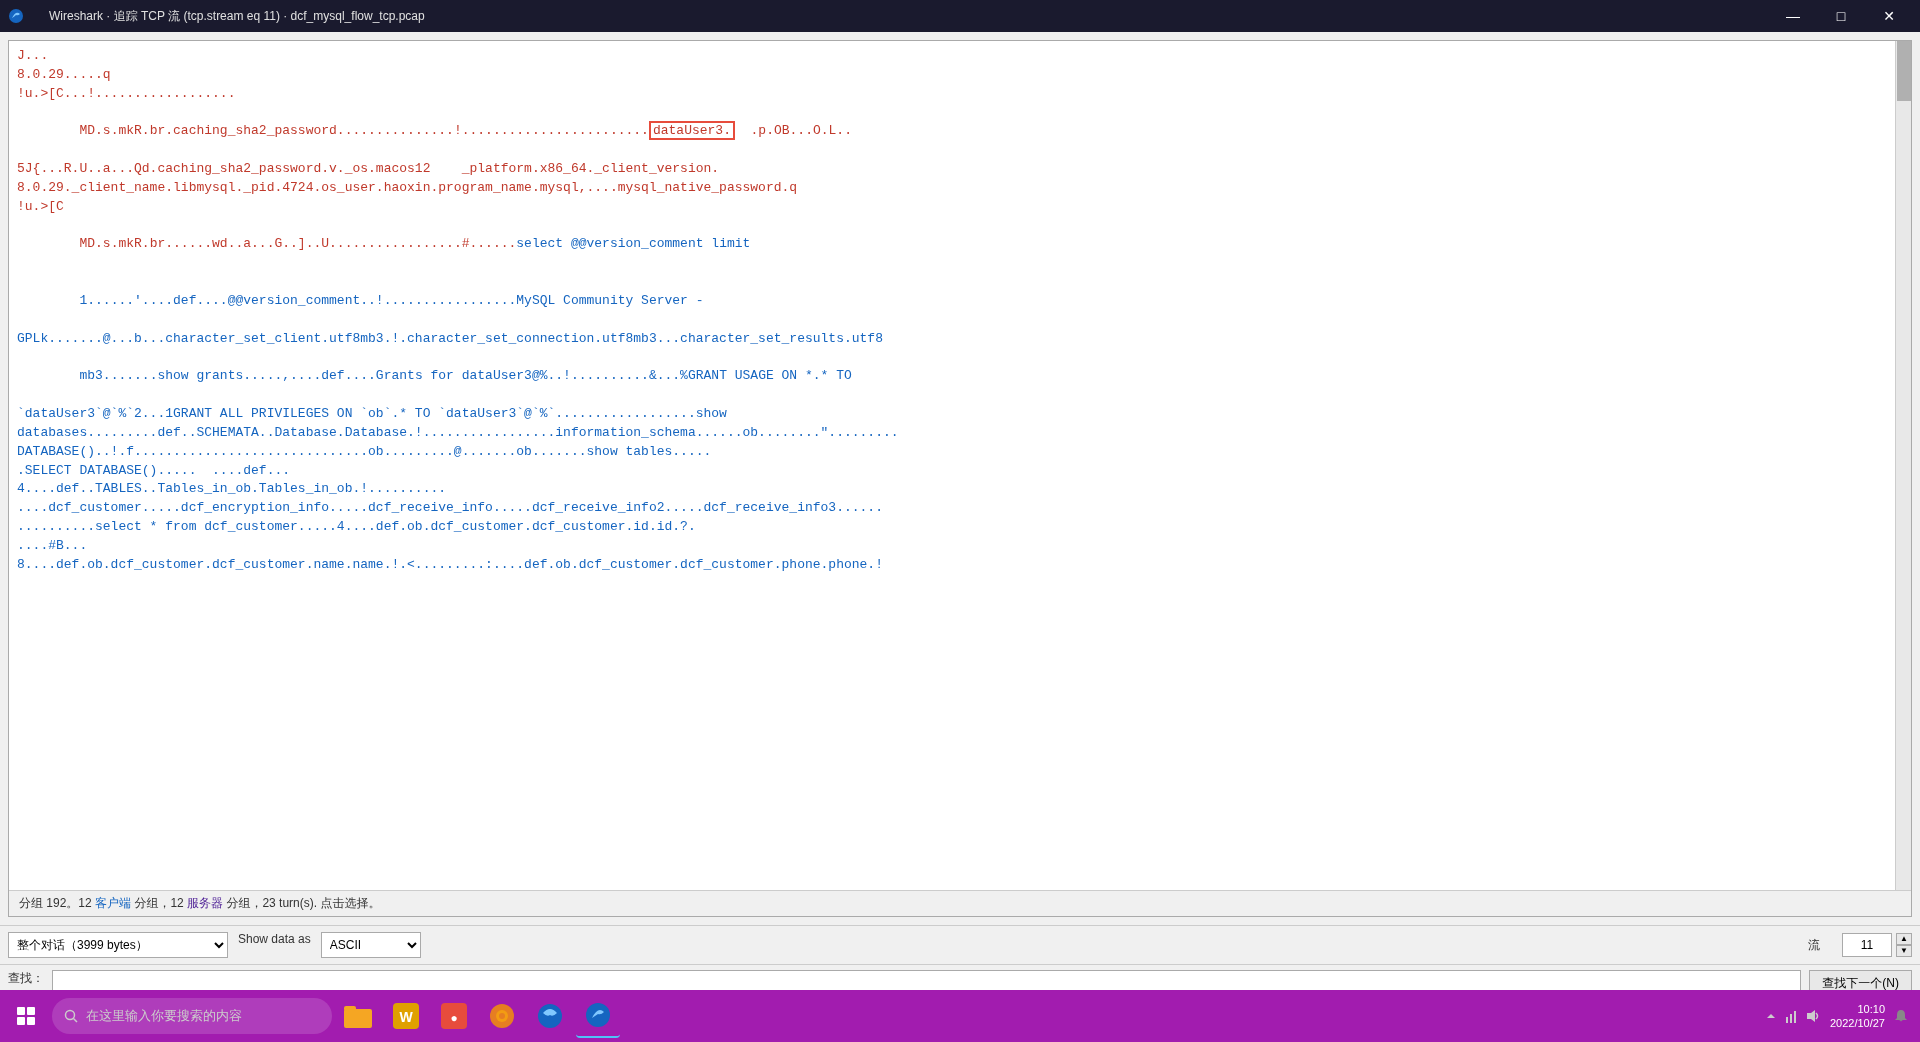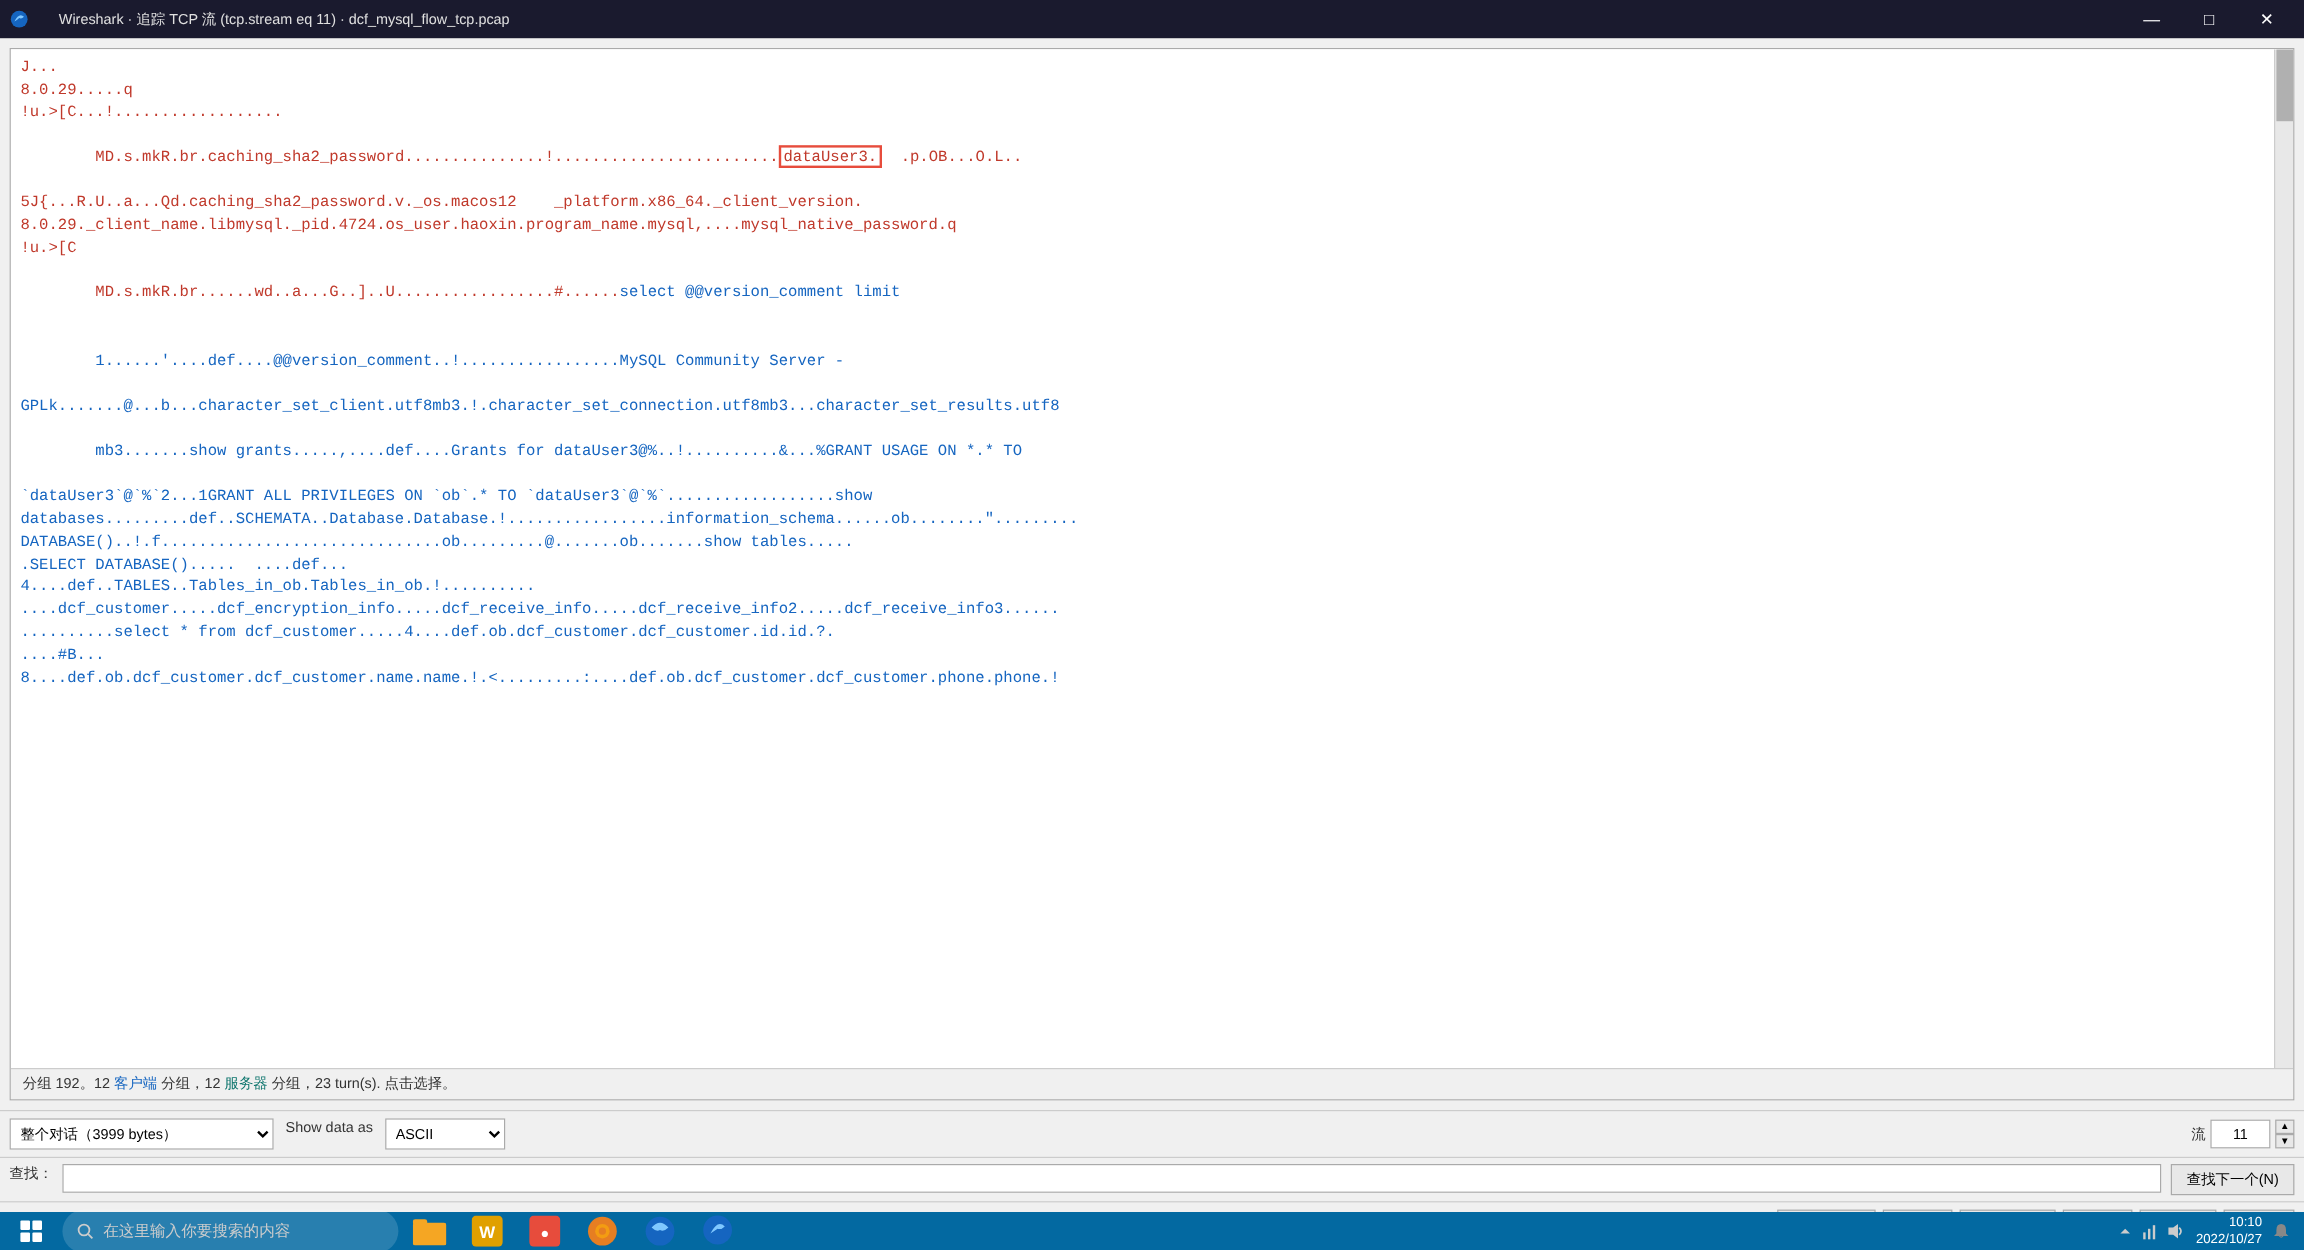--- a/index.html
+++ b/index.html
@@ -163,20 +163,21 @@
       color: #333;
     }
 
     .stream-input {
       width: 50px;
       height: 24px;
       border: 1px solid #aaa;
       font-size: 12px;
       text-align: center;
       padding: 0 2px;
+      margin-left: 18px;
     }
 
     .spinner-btns {
       display: flex;
       flex-direction: column;
     }
     .spinner-btn {
       width: 16px;
       height: 12px;
       border: 1px solid #aaa;
@@ -237,22 +238,22 @@
       cursor: pointer;
       color: #333;
     }
 
     
     .taskbar {
       position: fixed;
       bottom: 0;
       left: 0;
       width: 1920px;
-      height: 32px;
-      background: #0369a1;
+      height: 52px;
+      background: #a21caf;
       display: flex;
       align-items: center;
       padding: 0 4px;
       gap: 4px;
       z-index: 100;
     }
 
     .taskbar-start {
       width: 44px;
       height: 44px;
@@ -401,21 +402,21 @@
       <span class="line blue-text">....#B...</span>
 
       <span class="line blue-text">8....def.ob.dcf_customer.dcf_customer.name.name.!.&lt;.........:....def.ob.dcf_customer.dcf_customer.phone.phone.!</span>
 
       <div class="scrollbar-track">
         <div class="scrollbar-thumb"></div>
       </div>
     </div>
 
     <div class="status-bar">
-      <span>分组 192。12 <span class="link" style="color:#1565c0;cursor:pointer;">客户端</span> 分组，12 <span class="link" style="color:#0f766e;cursor:pointer;font-family:Liberation Mono, monospace;">服务器</span> 分组，23 turn(s). 点击选择。</span>
+      <span>分组 192。12 <span class="link" style="color:#1565c0;cursor:pointer;">客户端</span> 分组，12 <span class="link" style="color:#4c1d95;cursor:pointer;font-family:Liberation Mono, monospace;">服务器</span> 分组，23 turn(s). 点击选择。</span>
     </div>
   </div>
 
   <div class="controls-row">
     <select class="dropdown-select" style="width:220px;">
       <option>整个对话（3999 bytes）</option>
     </select>
     <span class="controls-label">Show data as</span>
     <select class="dropdown-select" style="width:100px;">
       <option>ASCII</option>

